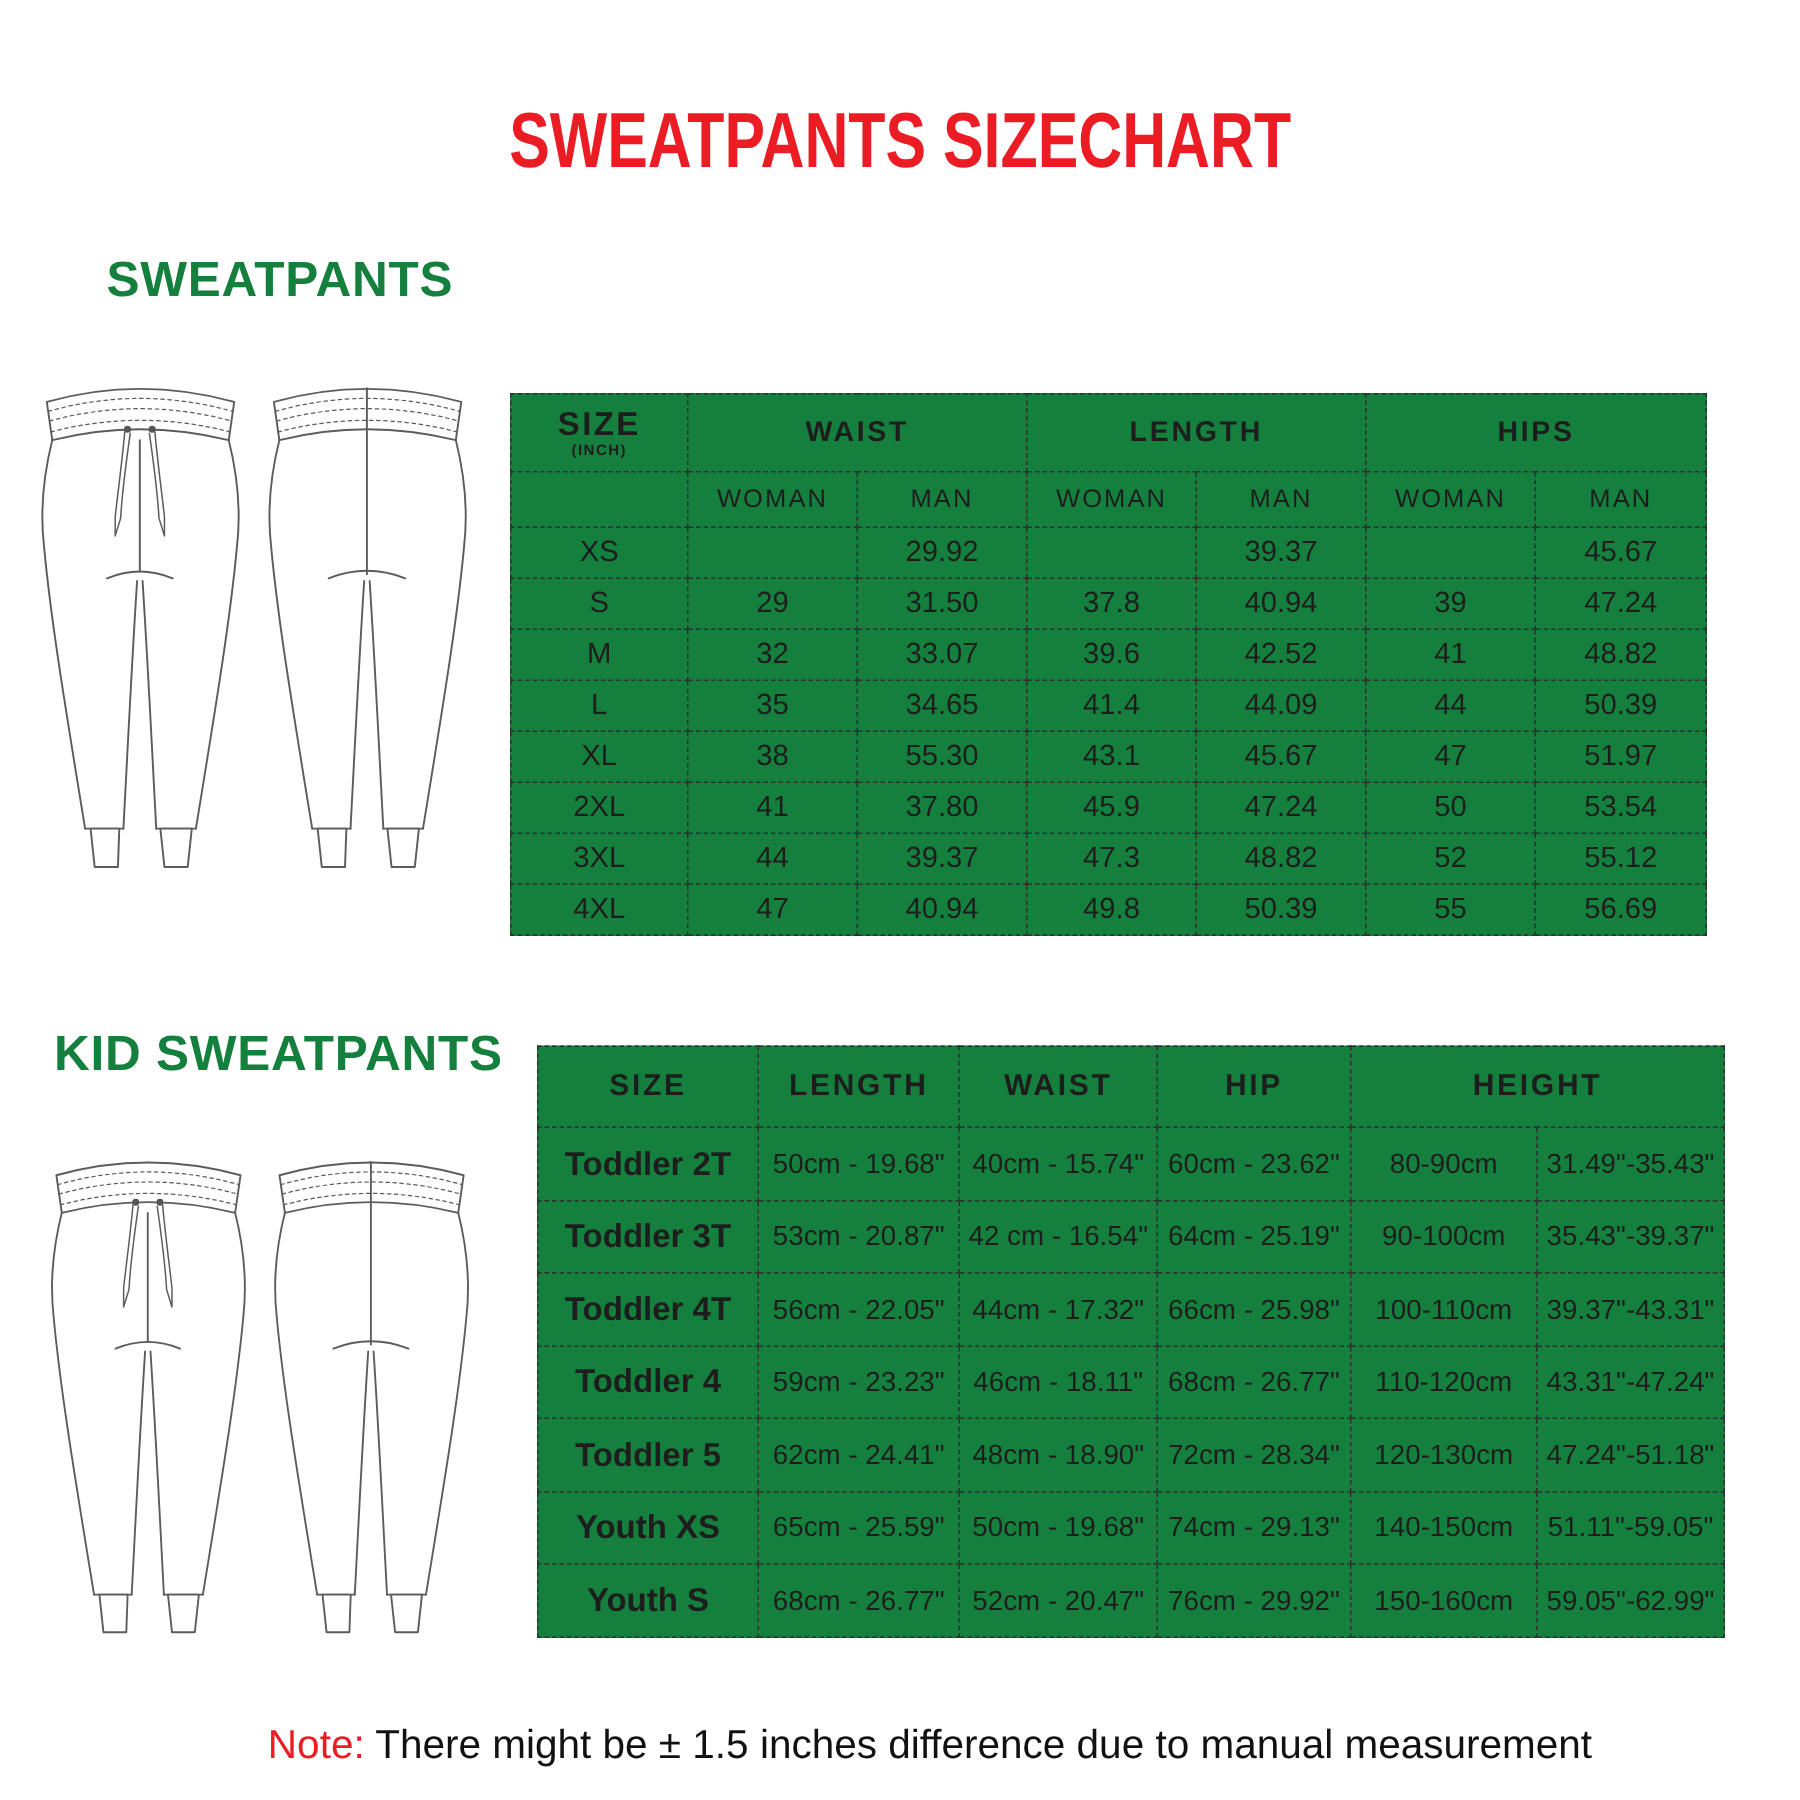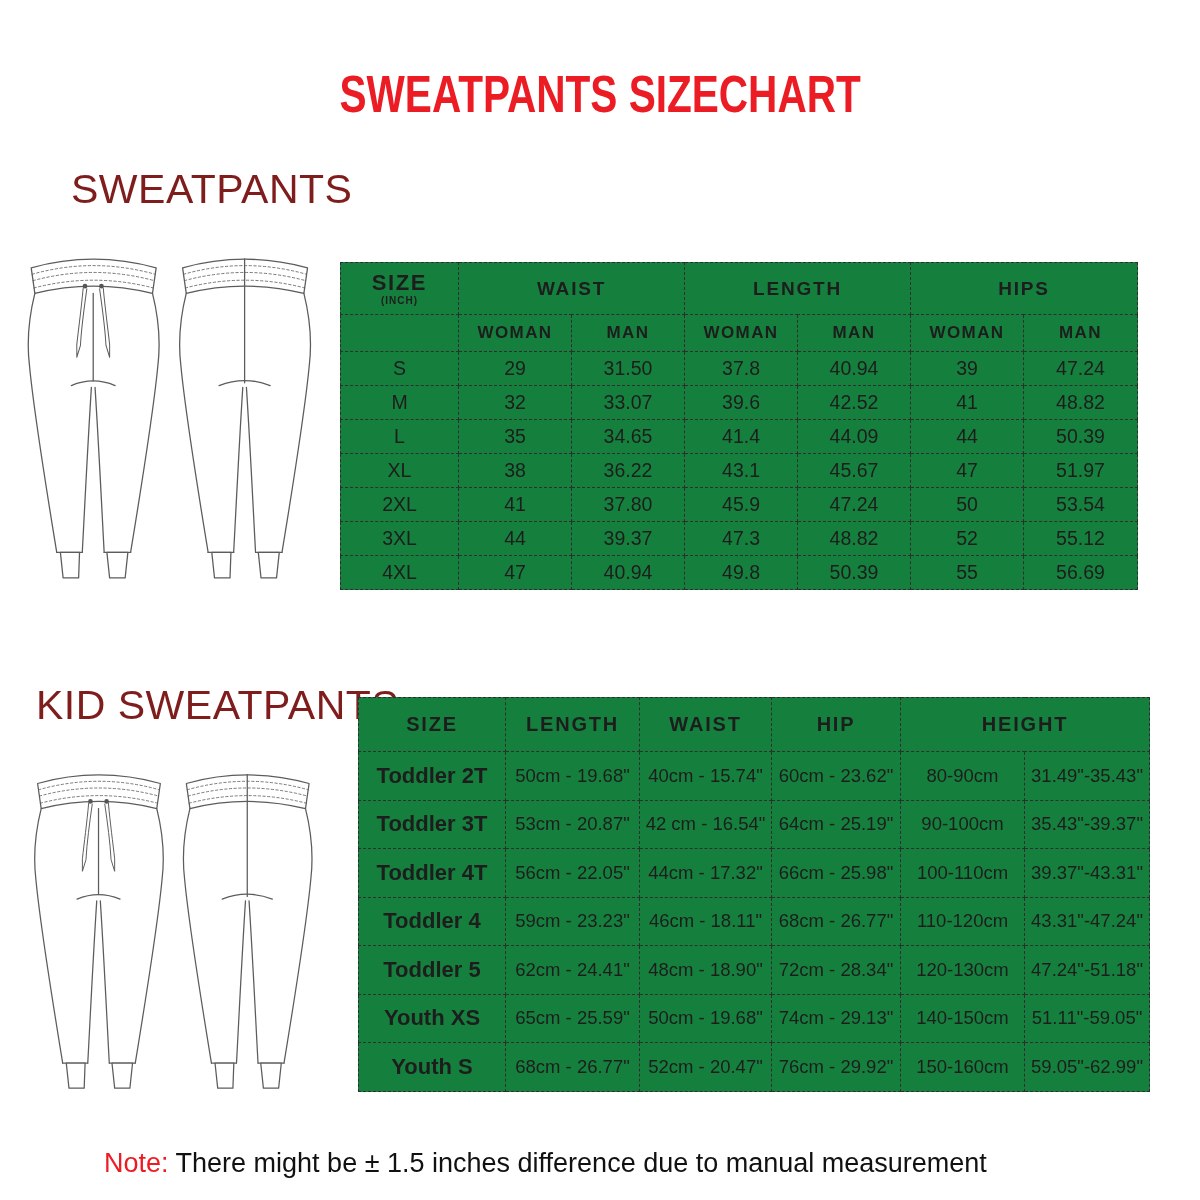--- a/index.html
+++ b/index.html
@@ -5,21 +5,21 @@
   html,body{margin:0;padding:0;}
   body{width:1200px;height:1200px;background:#ffffff;font-family:"Liberation Sans",sans-serif;}
   .page{position:relative;width:1200px;height:1200px;background:#ffffff;overflow:hidden;}
 
   
   #title{position:absolute;top:33px;left:0;width:100%;text-align:center;
          font-size:52px;font-weight:bold;color:#ec1c24;line-height:1;}
   #title .condensed{display:inline-block;transform:scaleX(0.78);transform-origin:center;}
 
   
-  .section-heading{position:absolute;color:#7f1d1d;font-size:41px;font-weight:400;
+  .section-heading{position:absolute;color:#15803d;font-size:33px;font-weight:700;
                    letter-spacing:0.5px;line-height:1;}
   #adult-heading{left:71px;top:169px;}
   #kid-heading{left:36px;top:685px;}
 
   
   svg.pants{position:absolute;}
   #adult-drawing{left:22px;top:246px;width:292px;height:342px;}
   #kid-drawing{left:26px;top:762px;width:292px;height:336px;}
 
   
@@ -27,33 +27,33 @@
   th,td{border:1px dashed #2e2e2e;text-align:center;vertical-align:middle;padding:0;
         color:#1d1d1d;overflow:hidden;white-space:nowrap;}
 
   #adult-table{left:340px;top:262px;width:797px;}
   #adult-table tr.h1{height:52px;}
   #adult-table tr.h2{height:37px;}
   #adult-table tbody tr{height:34px;}
   .size-main{display:block;font-size:22px;font-weight:bold;letter-spacing:1.6px;line-height:1.05;}
   .size-unit{display:block;font-size:10px;font-weight:bold;letter-spacing:1px;}
   .group-th{font-size:19px;font-weight:bold;letter-spacing:1.8px;}
-  .sub-th{font-size:17px;font-weight:bold;letter-spacing:1.4px;text-align:center;}
+  .sub-th{font-size:17px;font-weight:normal;letter-spacing:1.4px;text-align:center;}
   #adult-table tbody td{font-size:19.5px;}
 
   #kid-table{left:358px;top:697px;width:791px;}
   #kid-table thead tr{height:54px;}
   #kid-table tbody tr{height:48.5px;}
   #kid-table thead th{font-size:20px;font-weight:bold;letter-spacing:1.8px;}
   #kid-table tbody td{font-size:18.5px;}
   #kid-table tbody td.kid-size-cell{font-weight:bold;font-size:22px;}
 
   
-  #note{position:absolute;top:1148px;left:0;width:100%;text-align:left;
-        font-size:27px;color:#111;padding-left:104px;box-sizing:border-box;}
+  #note{position:absolute;top:1148px;left:0;width:100%;text-align:center;
+        font-size:27px;color:#111;padding-left:40px;box-sizing:border-box;}
   #note .note-label{color:#ee1b22;}
 </style>
 </head>
 <body>
 
 <svg width="0" height="0" style="position:absolute" aria-hidden="true">
   <defs>
     <g id="pants-pair" stroke="#5c5c5c" stroke-width="1.4" fill="none" stroke-linecap="round" stroke-linejoin="round">
 
       <path fill="#ffffff" d="M10,24 Q78,5 147,24 L143,52 Q78,36 14,52 Z"></path>
@@ -130,20 +130,29 @@
         <th class="sub-th">WOMAN</th>
         <th class="sub-th">MAN</th>
         <th class="sub-th">WOMAN</th>
         <th class="sub-th">MAN</th>
         <th class="sub-th">WOMAN</th>
         <th class="sub-th">MAN</th>
       </tr>
     </thead>
     <tbody>
         <tr>
+          <td>XS</td>
+          <td></td>
+          <td>29.92</td>
+          <td></td>
+          <td>39.37</td>
+          <td></td>
+          <td>45.67</td>
+        </tr>
+        <tr>
           <td>S</td>
           <td>29</td>
           <td>31.50</td>
           <td>37.8</td>
           <td>40.94</td>
           <td>39</td>
           <td>47.24</td>
         </tr>
         <tr>
           <td>M</td>
@@ -159,21 +168,21 @@
           <td>35</td>
           <td>34.65</td>
           <td>41.4</td>
           <td>44.09</td>
           <td>44</td>
           <td>50.39</td>
         </tr>
         <tr>
           <td>XL</td>
           <td>38</td>
-          <td>36.22</td>
+          <td>55.30</td>
           <td>43.1</td>
           <td>45.67</td>
           <td>47</td>
           <td>51.97</td>
         </tr>
         <tr>
           <td>2XL</td>
           <td>41</td>
           <td>37.80</td>
           <td>45.9</td>

